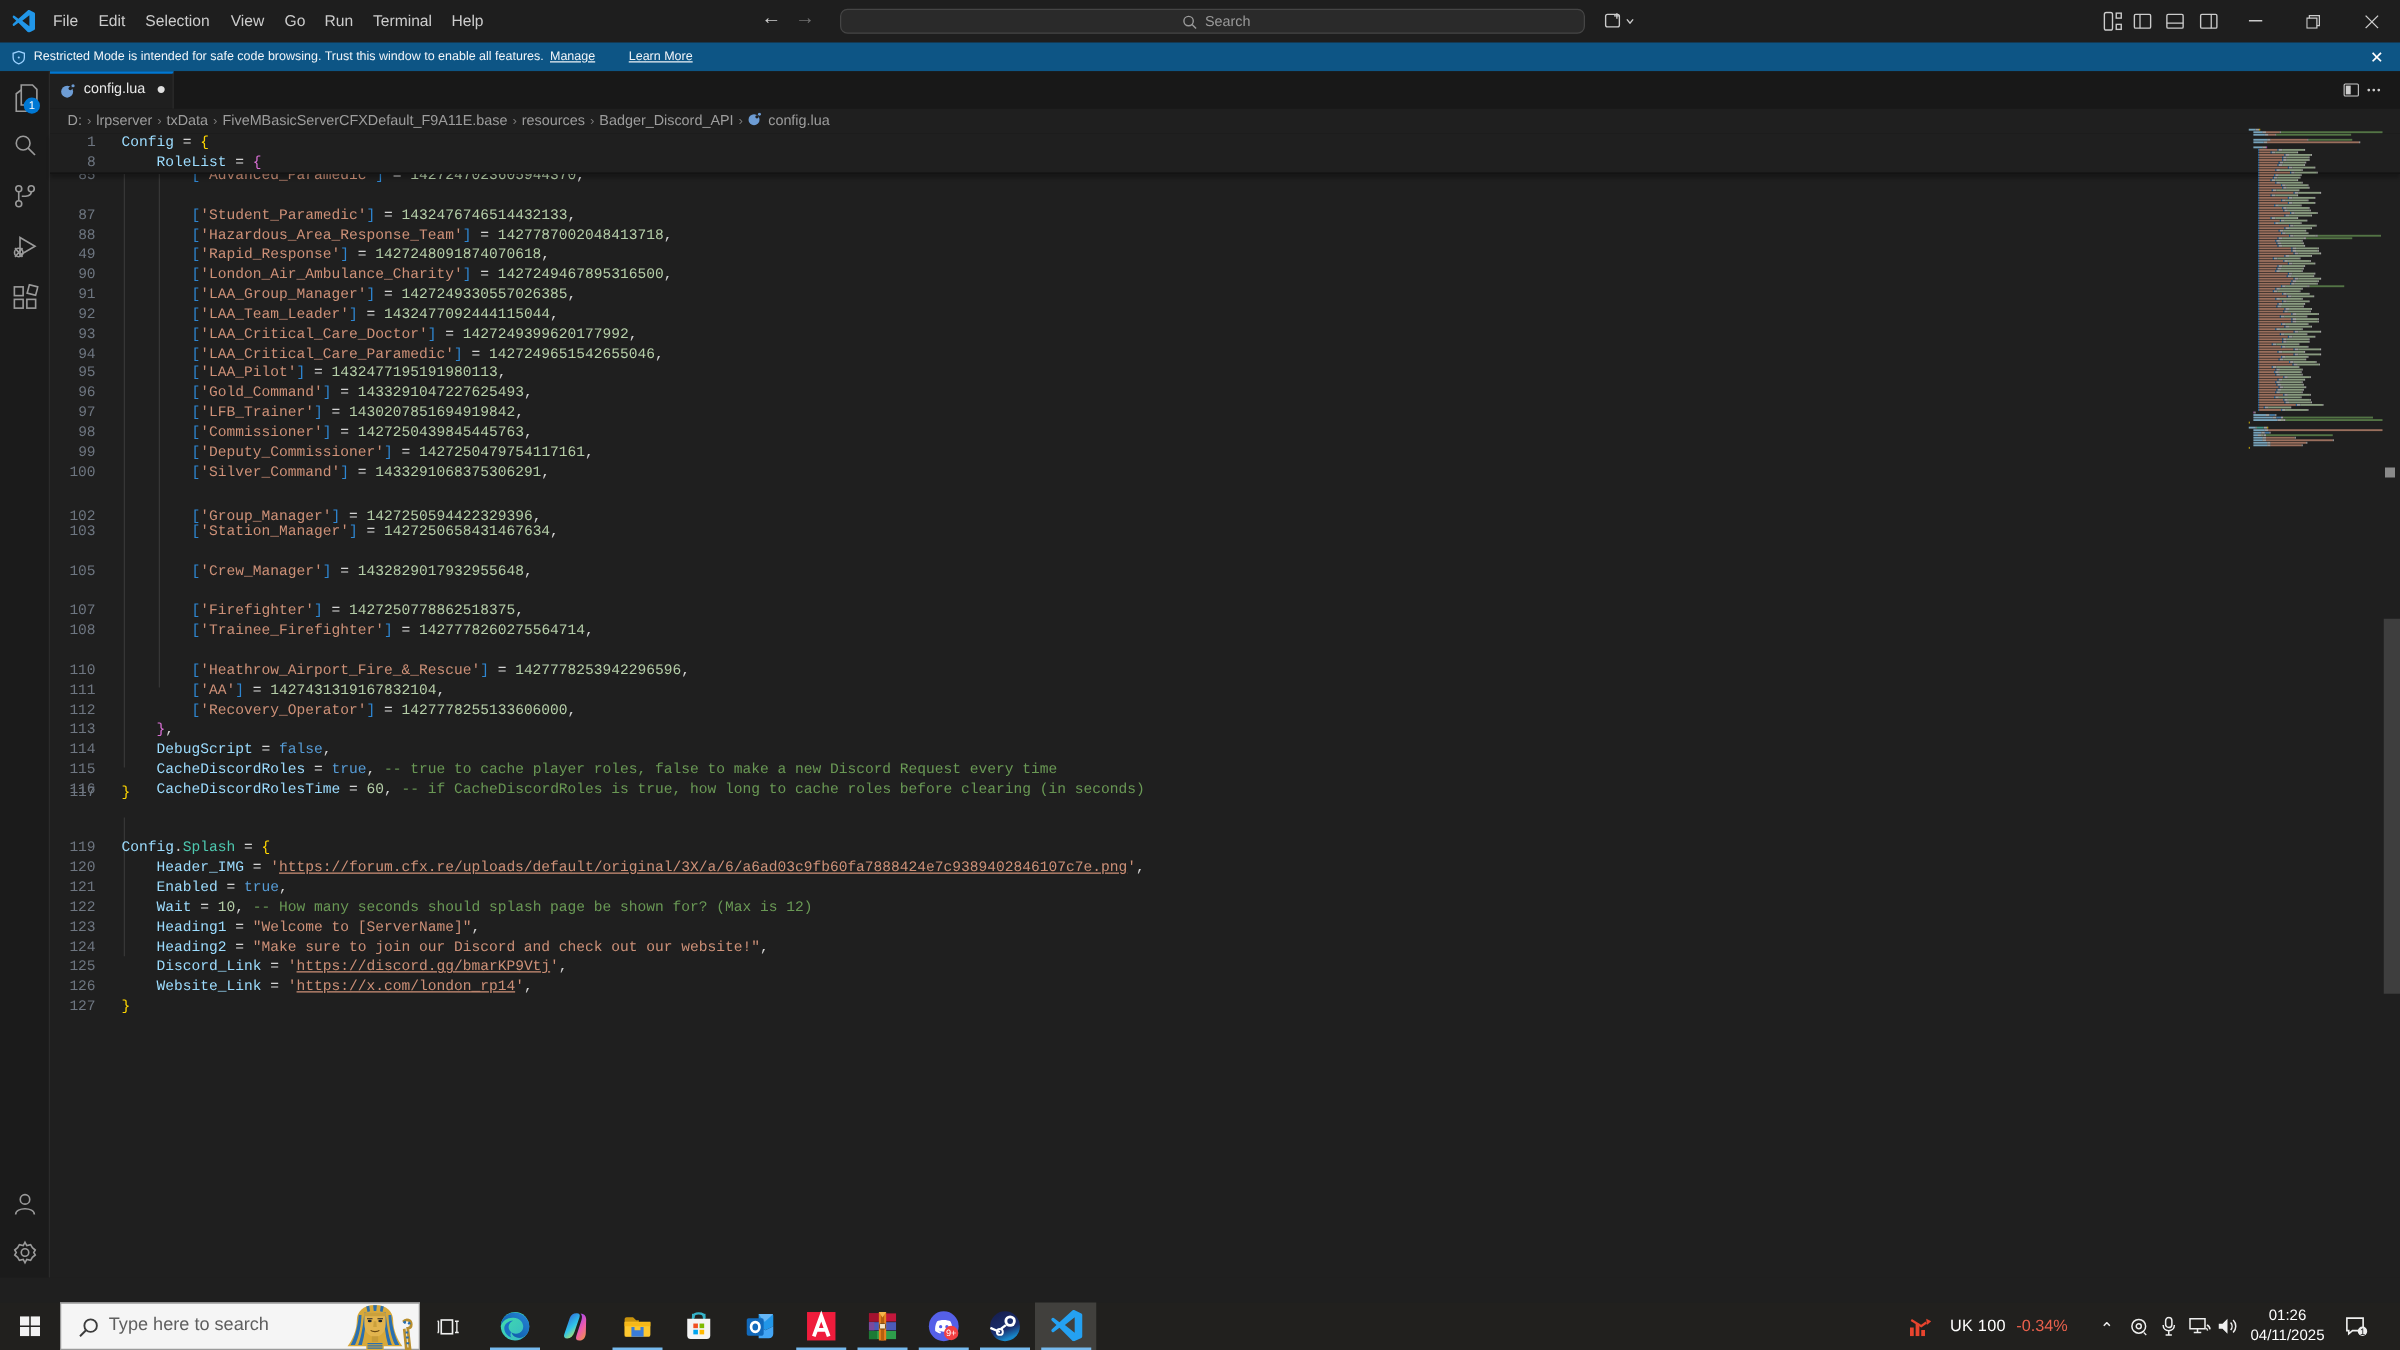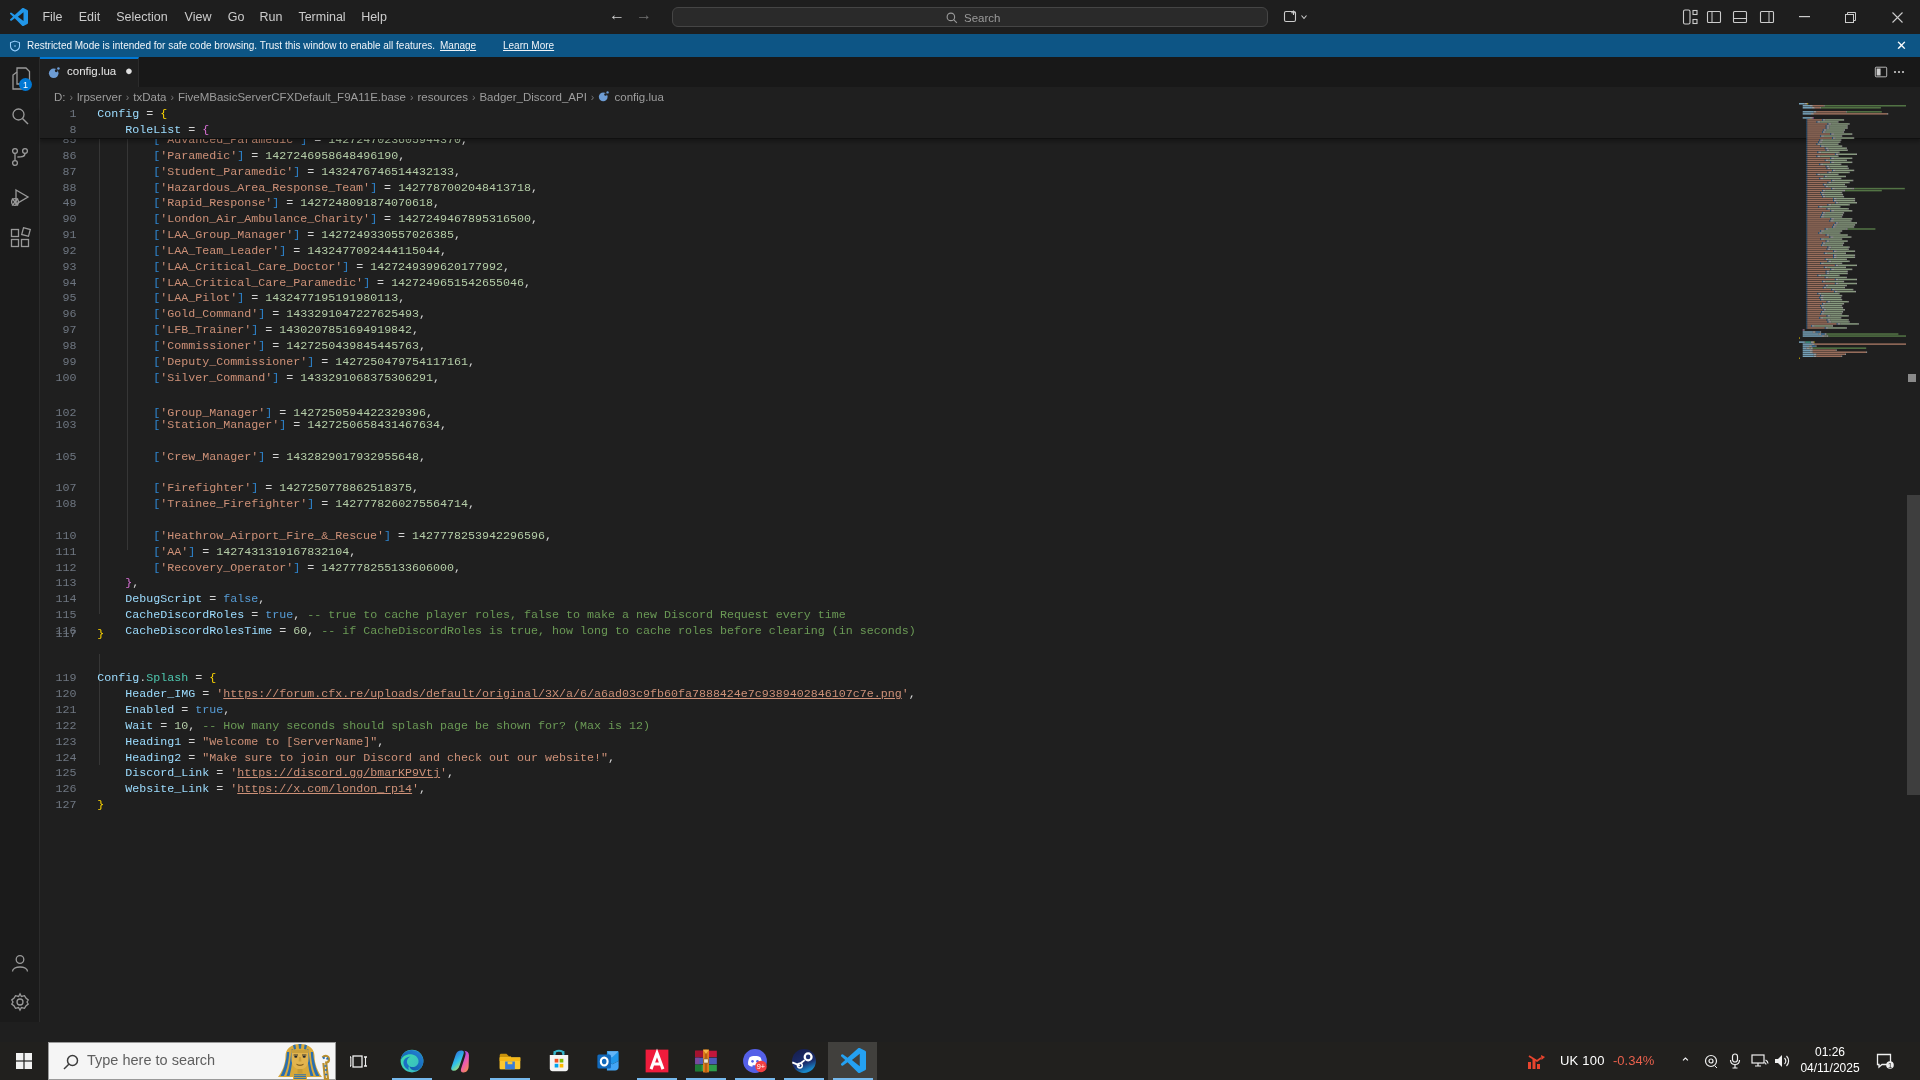--- a/index.html
+++ b/index.html
@@ -191,21 +191,20 @@
  <circle cx="13.9" cy="2.1" r="1.7" fill="#6d9cd4"></circle>
           </svg></span>&nbsp;config.lua</span></div>
 
 <div id="code">
   <div class="guide" style="left:58.8px;top:32px;height:474.7px"></div>
   <div class="guide" style="left:86.8px;top:32px;height:411.4px"></div>
   <div class="guide" style="left:58.8px;top:547.2px;height:110.8px"></div>
 </div>
 <div id="codelines" class="abs" style="left:0;top:0;width:1920px;height:1022px;overflow:hidden">
 <div class="row" style="top:133.08px"><span class="ln">85</span><span class="tx">        <span style="color:#2e86d1">[</span><span style="color:#CE9178">'Advanced_Paramedic'</span><span style="color:#2e86d1">]</span><span style="color:#D4D4D4"> = </span><span style="color:#B5CEA8">1427247023605944370</span><span style="color:#D4D4D4">,</span></span></div>
-<div class="row" style="top:148.91px"><span class="ln">86</span><span class="tx">        <span style="color:#2e86d1">[</span><span style="color:#CE9178">'Paramedic'</span><span style="color:#2e86d1">]</span><span style="color:#D4D4D4"> = </span><span style="color:#B5CEA8">1427246958648496190</span><span style="color:#D4D4D4">,</span></span></div>
 <div class="row" style="top:164.75px"><span class="ln">87</span><span class="tx">        <span style="color:#2e86d1">[</span><span style="color:#CE9178">'Student_Paramedic'</span><span style="color:#2e86d1">]</span><span style="color:#D4D4D4"> = </span><span style="color:#B5CEA8">1432476746514432133</span><span style="color:#D4D4D4">,</span></span></div>
 <div class="row" style="top:180.58px"><span class="ln">88</span><span class="tx">        <span style="color:#2e86d1">[</span><span style="color:#CE9178">'Hazardous_Area_Response_Team'</span><span style="color:#2e86d1">]</span><span style="color:#D4D4D4"> = </span><span style="color:#B5CEA8">1427787002048413718</span><span style="color:#D4D4D4">,</span></span></div>
 <div class="row" style="top:196.41px"><span class="ln">49</span><span class="tx">        <span style="color:#2e86d1">[</span><span style="color:#CE9178">'Rapid_Response'</span><span style="color:#2e86d1">]</span><span style="color:#D4D4D4"> = </span><span style="color:#B5CEA8">1427248091874070618</span><span style="color:#D4D4D4">,</span></span></div>
 <div class="row" style="top:212.25px"><span class="ln">90</span><span class="tx">        <span style="color:#2e86d1">[</span><span style="color:#CE9178">'London_Air_Ambulance_Charity'</span><span style="color:#2e86d1">]</span><span style="color:#D4D4D4"> = </span><span style="color:#B5CEA8">1427249467895316500</span><span style="color:#D4D4D4">,</span></span></div>
 <div class="row" style="top:228.08px"><span class="ln">91</span><span class="tx">        <span style="color:#2e86d1">[</span><span style="color:#CE9178">'LAA_Group_Manager'</span><span style="color:#2e86d1">]</span><span style="color:#D4D4D4"> = </span><span style="color:#B5CEA8">1427249330557026385</span><span style="color:#D4D4D4">,</span></span></div>
 <div class="row" style="top:243.91px"><span class="ln">92</span><span class="tx">        <span style="color:#2e86d1">[</span><span style="color:#CE9178">'LAA_Team_Leader'</span><span style="color:#2e86d1">]</span><span style="color:#D4D4D4"> = </span><span style="color:#B5CEA8">1432477092444115044</span><span style="color:#D4D4D4">,</span></span></div>
 <div class="row" style="top:259.74px"><span class="ln">93</span><span class="tx">        <span style="color:#2e86d1">[</span><span style="color:#CE9178">'LAA_Critical_Care_Doctor'</span><span style="color:#2e86d1">]</span><span style="color:#D4D4D4"> = </span><span style="color:#B5CEA8">1427249399620177992</span><span style="color:#D4D4D4">,</span></span></div>
 <div class="row" style="top:275.58px"><span class="ln">94</span><span class="tx">        <span style="color:#2e86d1">[</span><span style="color:#CE9178">'LAA_Critical_Care_Paramedic'</span><span style="color:#2e86d1">]</span><span style="color:#D4D4D4"> = </span><span style="color:#B5CEA8">1427249651542655046</span><span style="color:#D4D4D4">,</span></span></div>
 <div class="row" style="top:291.41px"><span class="ln">95</span><span class="tx">        <span style="color:#2e86d1">[</span><span style="color:#CE9178">'LAA_Pilot'</span><span style="color:#2e86d1">]</span><span style="color:#D4D4D4"> = </span><span style="color:#B5CEA8">1432477195191980113</span><span style="color:#D4D4D4">,</span></span></div>
 <div class="row" style="top:307.24px"><span class="ln">96</span><span class="tx">        <span style="color:#2e86d1">[</span><span style="color:#CE9178">'Gold_Command'</span><span style="color:#2e86d1">]</span><span style="color:#D4D4D4"> = </span><span style="color:#B5CEA8">1433291047227625493</span><span style="color:#D4D4D4">,</span></span></div>

